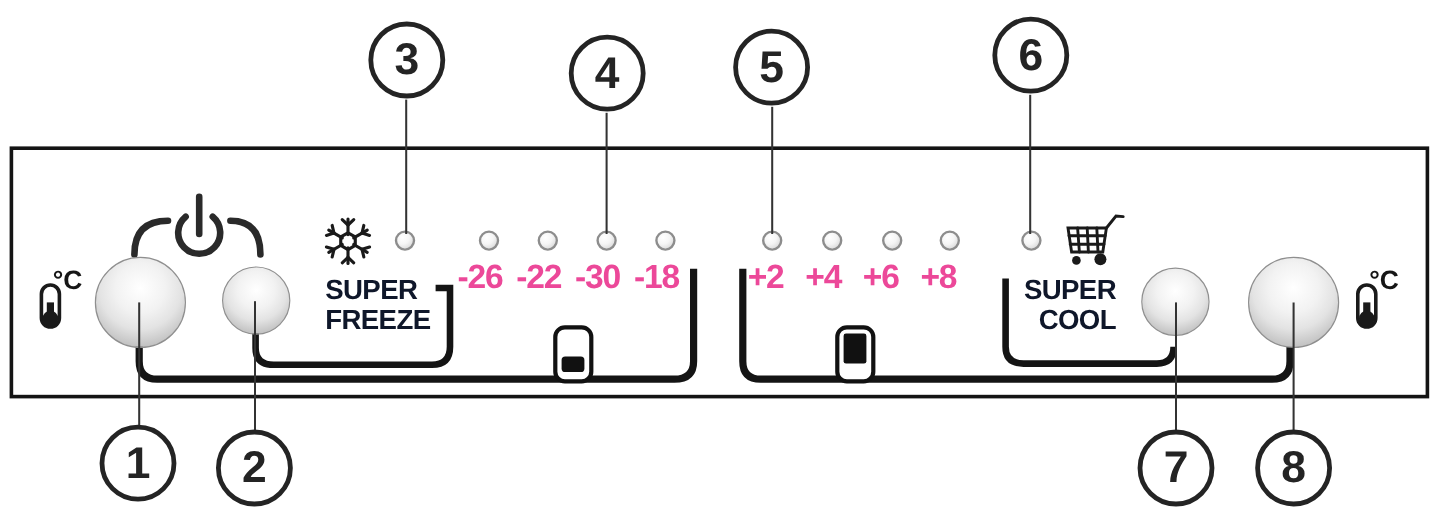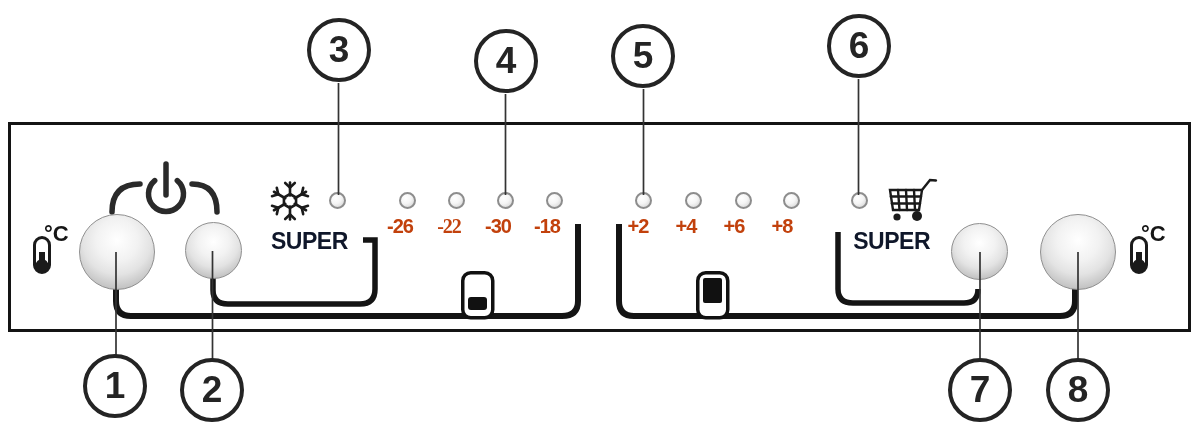--- a/index.html
+++ b/index.html
@@ -28,21 +28,21 @@
   
   .callout{
     position:absolute;width:64px;height:64px;border-radius:50%;
     border:4px solid #242424;background:#fff;box-sizing:border-box;
     display:flex;align-items:center;justify-content:center;
     font-size:37px;font-weight:bold;color:#242424;z-index:6;
   }
   
   .tempnum{
     position:absolute;width:64px;top:215px;text-align:center;
-    font-size:20px;font-weight:600;letter-spacing:-1px;color:#c2410c;
+    font-size:28px;font-weight:600;letter-spacing:-1px;color:#ec4899;
   }
   .superlabel{
     position:absolute;top:229px;font-size:23px;line-height:25px;
     font-weight:600;letter-spacing:-0.5px;color:#0f172a;
   }
   .superlabel.right{text-align:right;}
   .unit{
     position:absolute;top:221px;font-size:22px;font-weight:600;color:#161616;
   }
   .z2{z-index:2;} .z3{z-index:3;} .z4{z-index:4;}
@@ -134,28 +134,30 @@
   <div class="btn big z3" style="left:79px;top:214px;"></div>
   <div class="btn small z3" style="left:185px;top:222px;"></div>
   <div class="btn small z3" style="left:951px;top:223px;"></div>
   <div class="btn big z3" style="left:1040px;top:214px;"></div>
 
   <div class="unit z3" style="left:44px;">°C</div>
   <div class="unit z3" style="left:1141px;">°C</div>
 
   <div class="superlabel z3" style="left:271px;">
     <div>SUPER</div>
+    <div>FREEZE</div>
   </div>
 
   <div class="superlabel right z3" style="left:840px;width:90px;">
     <div>SUPER</div>
+    <div>COOL</div>
   </div>
 
   <div class="tempnum z3" style="left:368px;">-26</div>
-  <div class="tempnum z3" style="left:417px;font-family:Liberation Serif, serif;">-22</div>
+  <div class="tempnum z3" style="left:417px;">-22</div>
   <div class="tempnum z3" style="left:466px;">-30</div>
   <div class="tempnum z3" style="left:515px;text-align:center;">-18</div>
   <div class="tempnum z3" style="left:606px;">+2</div>
   <div class="tempnum z3" style="left:654px;">+4</div>
   <div class="tempnum z3" style="left:702px;">+6</div>
   <div class="tempnum z3" style="left:750px;">+8</div>
 
   <svg class="layer z4" width="1198" height="426" viewBox="0 0 1198 426">
     <g stroke="#333" stroke-width="1.7">
       <line x1="116" y1="252" x2="116" y2="355"></line>

